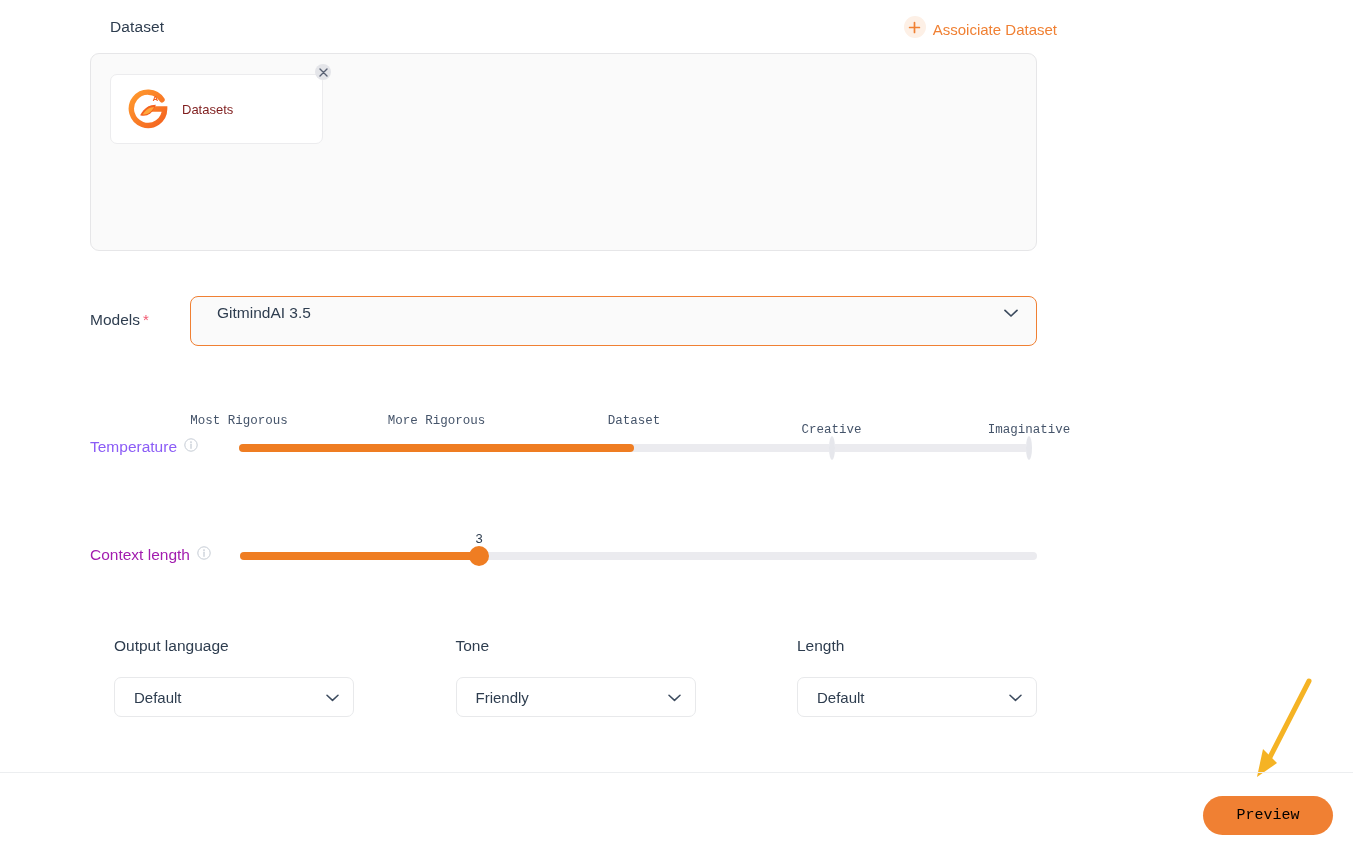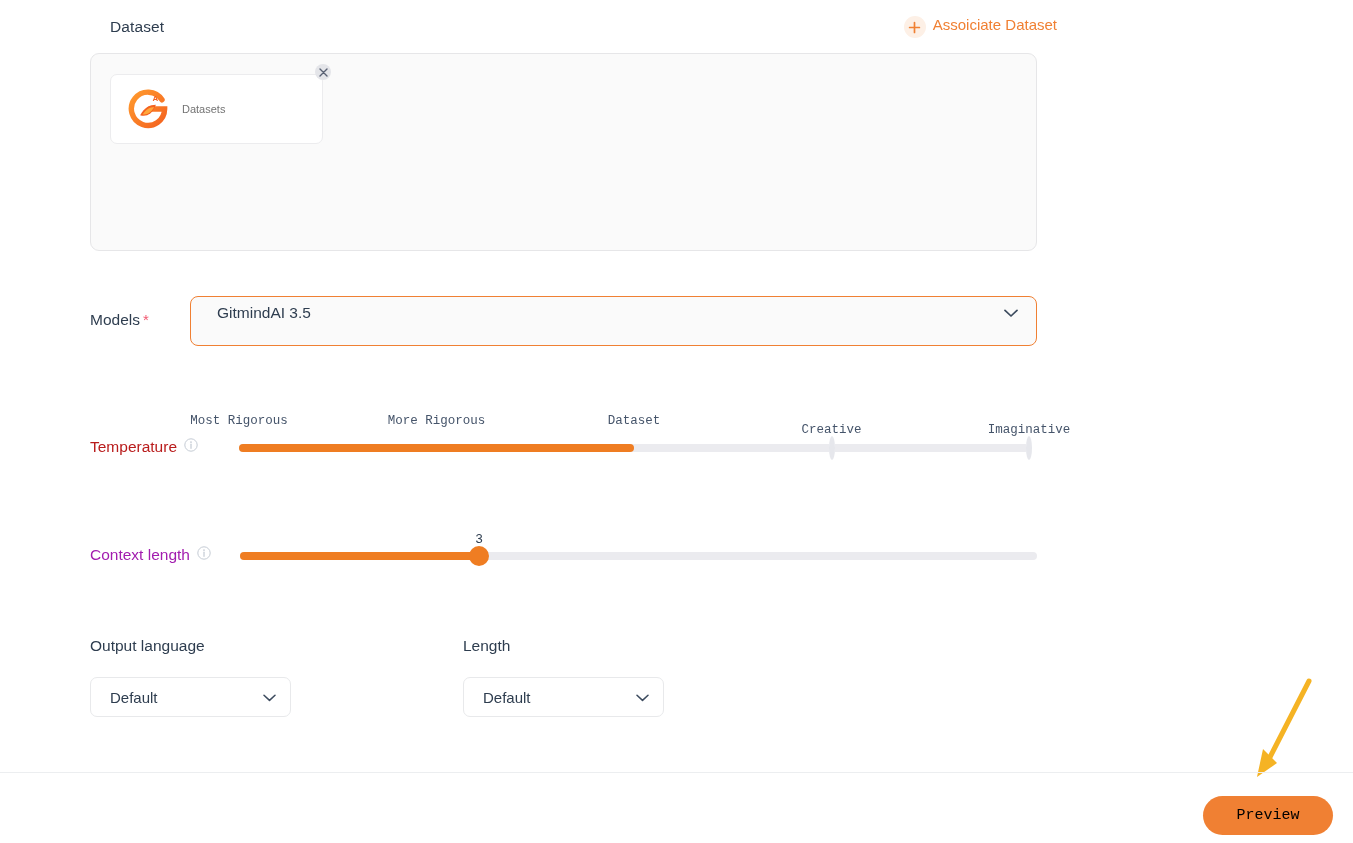--- a/index.html
+++ b/index.html
@@ -32,21 +32,21 @@
     justify-content: space-between;
     margin-left: 20px;
   }
   .section-label {
     font-size: 15.5px;
     color: #2e3d4f;
     letter-spacing: .1px;
   }
   .associate-btn {
     display: flex;
-    align-items: flex-start;
+    align-items: flex-end;
     gap: 7px;
     cursor: pointer;
     background: transparent;
     border: none;
     padding: 0;
   }
   .plus-circle {
     width: 22px;
     height: 22px;
     border-radius: 50%;
@@ -84,22 +84,22 @@
     border: 1px solid #ececee;
     border-radius: 7px;
     display: flex;
     align-items: center;
     padding-left: 16px;
     gap: 13px;
     cursor: pointer;
   }
   .ds-logo { width: 42px; height: 42px; flex: 0 0 auto; }
   .ds-name {
-    font-size: 11px;
-    color: #737373;
+    font-size: 13px;
+    color: #7f1d1d;
   }
 
   .card-close {
     position: absolute;
     left: 315px;
     top: 64px;
     width: 16px;
     height: 16px;
     border-radius: 50%;
     background: #e4e5e9;
@@ -142,21 +142,21 @@
 
   
   .temp-label {
     position: absolute;
     left: 90px;
     top: 438px;
     display: flex;
     align-items: center;
     gap: 7px;
     font-size: 15.5px;
-    color: #b91c1c;
+    color: #8b5cf6;
   }
   .ctx-label {
     position: absolute;
     left: 90px;
     top: 546px;
     display: flex;
     align-items: center;
     gap: 7px;
     font-size: 15.5px;
     color: #a21caf;
@@ -238,30 +238,30 @@
   }
 
   
   .select-row {
     position: absolute;
     left: 90px;
     top: 637px;
     width: 947px;
     display: flex;
   }
-  .select-col { width: 373px; }
+  .select-col { width: 373px; margin-left: 24px; }
   .select-col:last-child { width: auto; }
   .sel-label {
     font-size: 15.5px;
     color: #2e3d4f;
     margin-bottom: 22px;
     display: block;
   }
   .sel-box {
-    width: 201px;
+    width: 240px;
     height: 40px;
     border: 1px solid #e8e9eb;
     border-radius: 7px;
     background: #ffffff;
     display: flex;
     align-items: center;
     justify-content: space-between;
     padding: 0 14px 0 19px;
     cursor: pointer;
   }
@@ -437,20 +437,31 @@
       <div class="sel-box">
         <span class="sel-val">Default</span>
         <span>
           <svg width="13" height="8" viewBox="0 0 13 8">
             <path d="M1 1.2 L6.5 6.4 L12 1.2" stroke="#3c4b5e" stroke-width="1.5" fill="none" stroke-linecap="round" stroke-linejoin="round"></path>
           </svg>
         </span>
       </div>
     </div>
 
+    <div class="select-col">
+      <span class="sel-label">Tone</span>
+      <div class="sel-box">
+        <span class="sel-val">Friendly</span>
+        <span>
+          <svg width="13" height="8" viewBox="0 0 13 8">
+            <path d="M1 1.2 L6.5 6.4 L12 1.2" stroke="#3c4b5e" stroke-width="1.5" fill="none" stroke-linecap="round" stroke-linejoin="round"></path>
+          </svg>
+        </span>
+      </div>
+    </div>
 
     <div class="select-col">
       <span class="sel-label">Length</span>
       <div class="sel-box">
         <span class="sel-val">Default</span>
         <span>
           <svg width="13" height="8" viewBox="0 0 13 8">
             <path d="M1 1.2 L6.5 6.4 L12 1.2" stroke="#3c4b5e" stroke-width="1.5" fill="none" stroke-linecap="round" stroke-linejoin="round"></path>
           </svg>
         </span>

